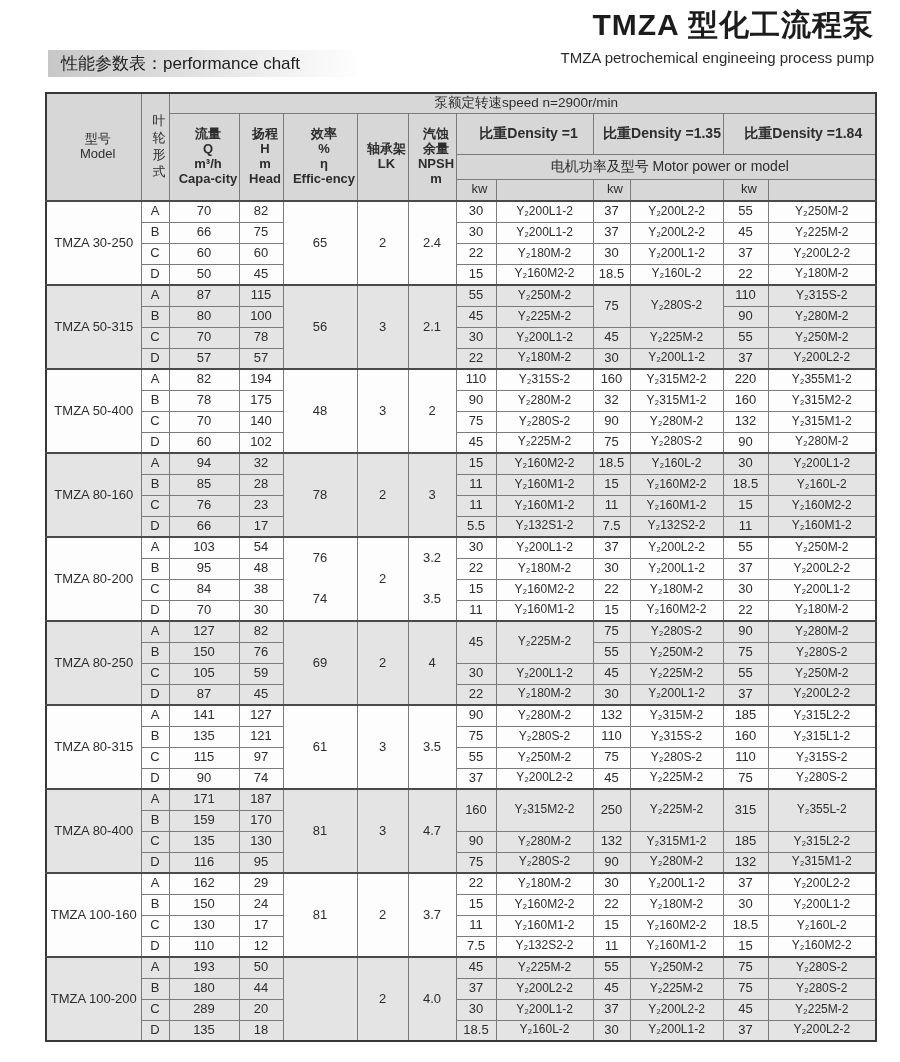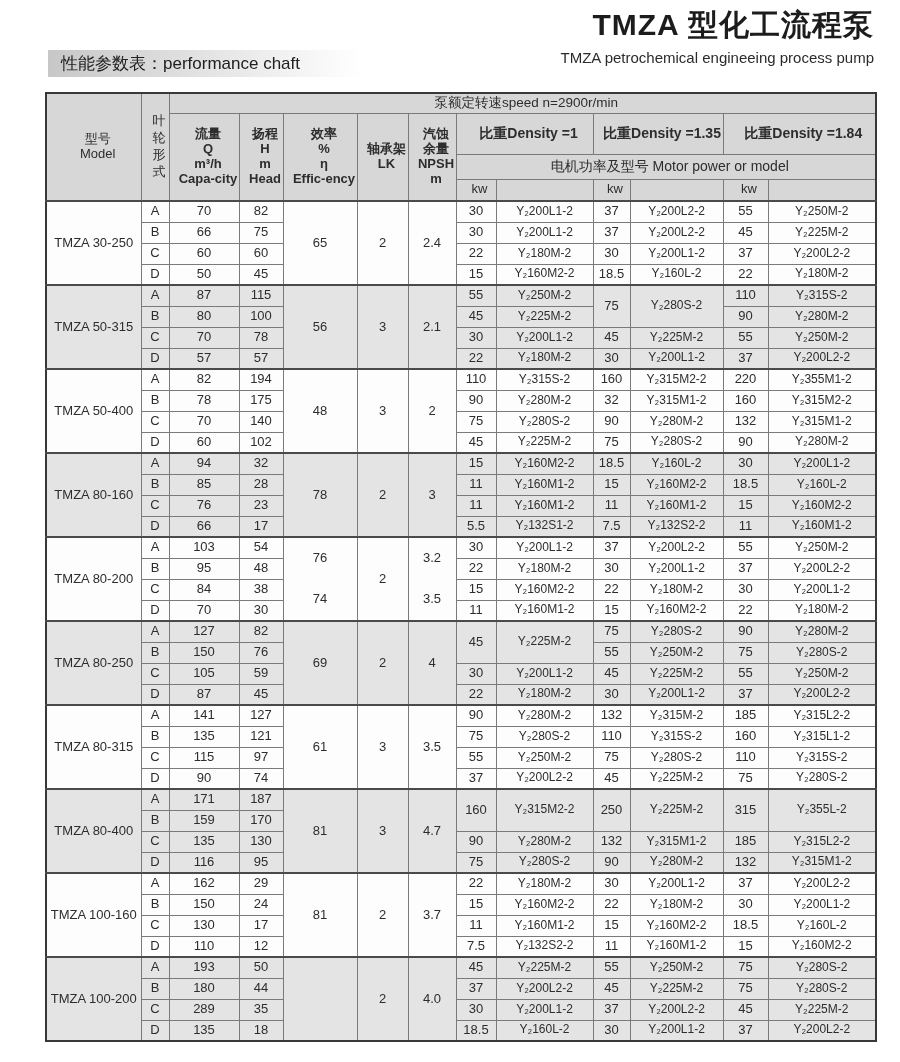--- a/index.html
+++ b/index.html
@@ -557,21 +557,21 @@
         <td>37</td>
         <td class="motor">Y₂200L2-2</td>
         <td>45</td>
         <td class="motor">Y₂225M-2</td>
         <td>75</td>
         <td class="motor">Y₂280S-2</td>
       </tr>
       <tr class="data-row shaded">
         <td>C</td>
         <td>289</td>
-        <td>35</td>
+        <td>20</td>
         <td>30</td>
         <td class="motor">Y₂200L1-2</td>
         <td>37</td>
         <td class="motor">Y₂200L2-2</td>
         <td>45</td>
         <td class="motor">Y₂225M-2</td>
       </tr>
       <tr class="data-row shaded">
         <td>D</td>
         <td>135</td>

